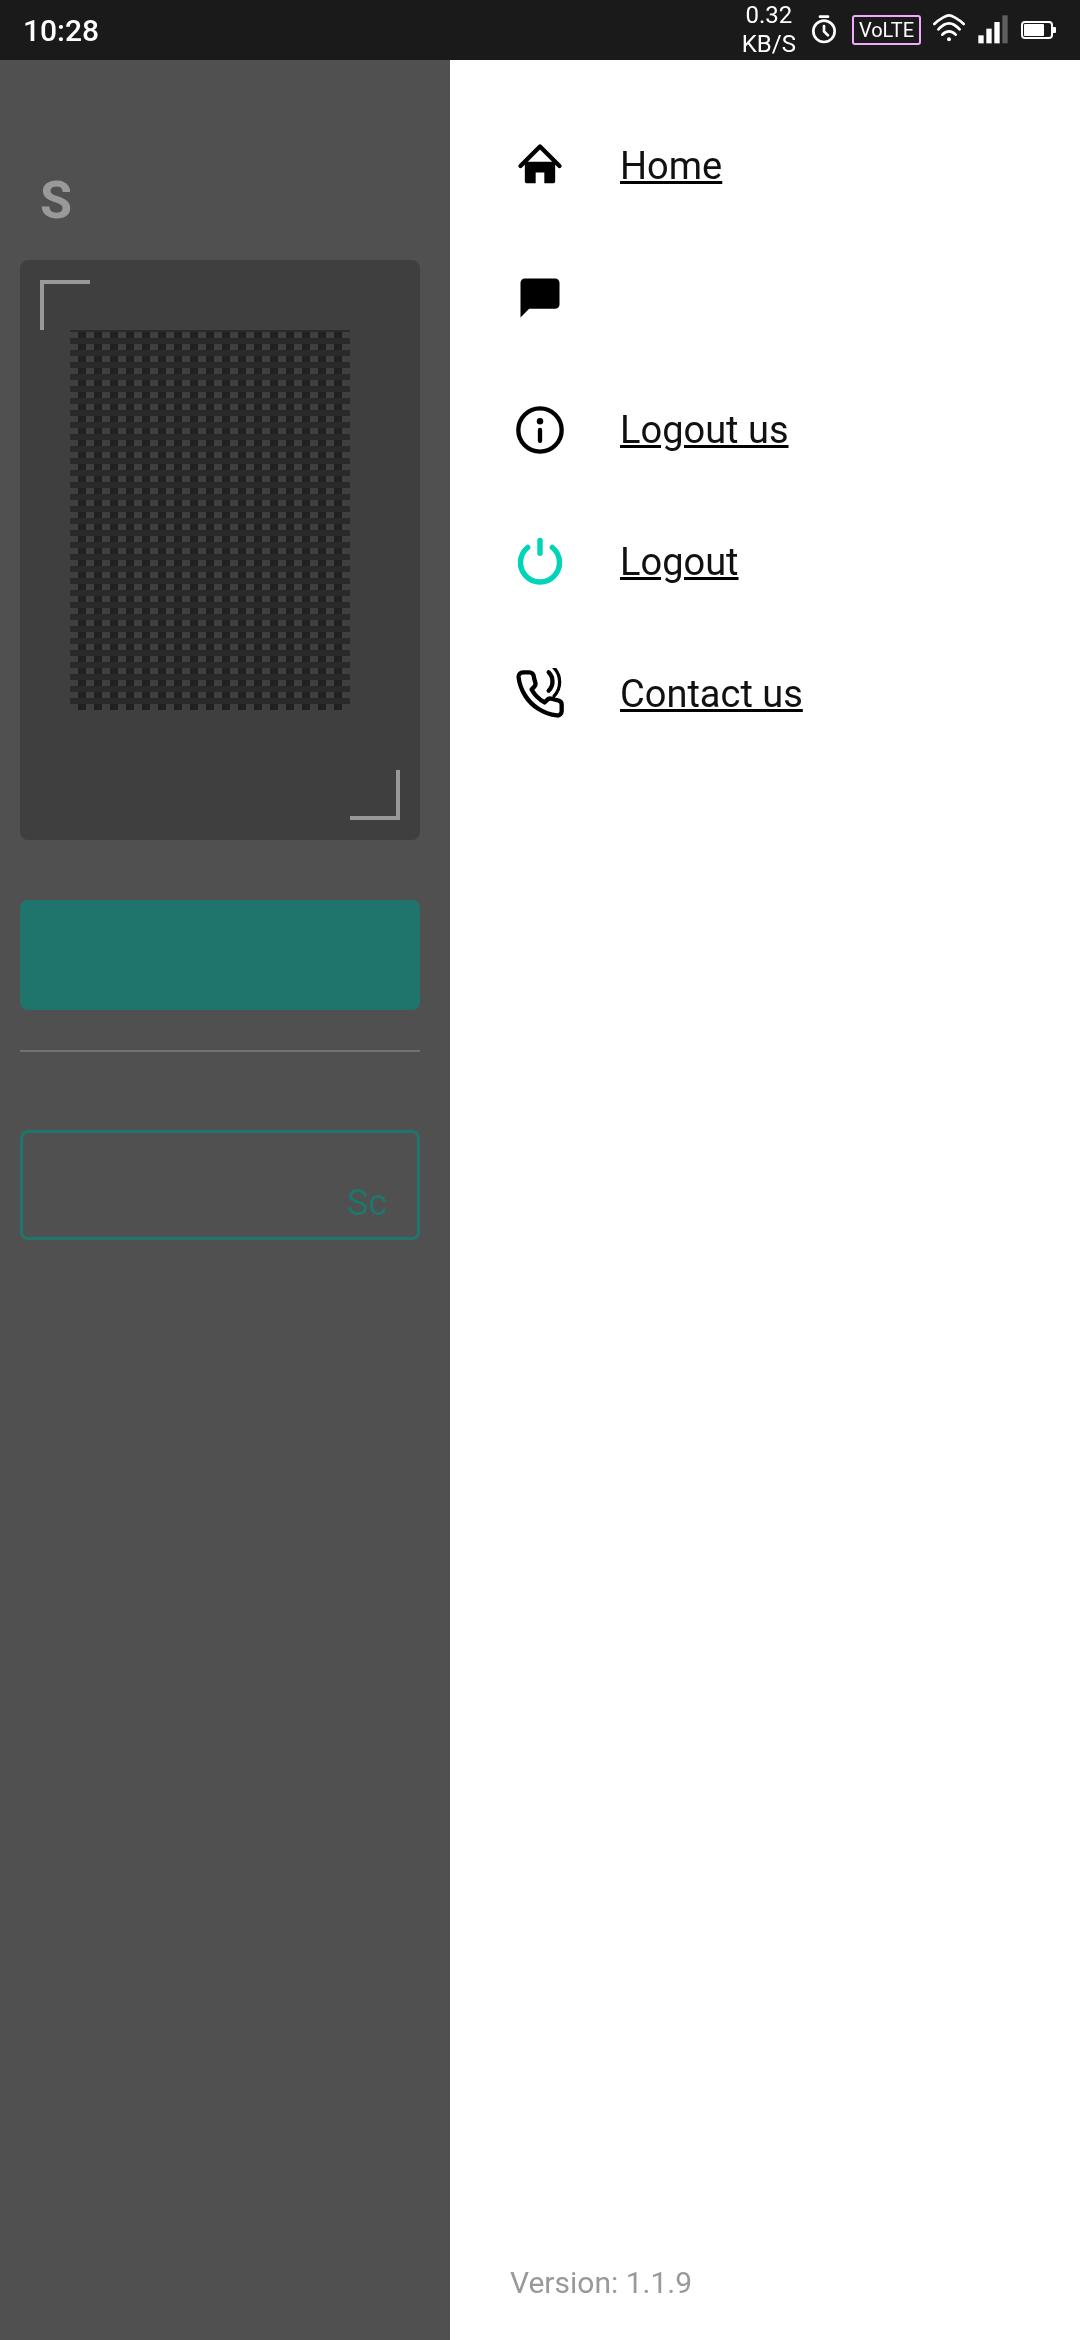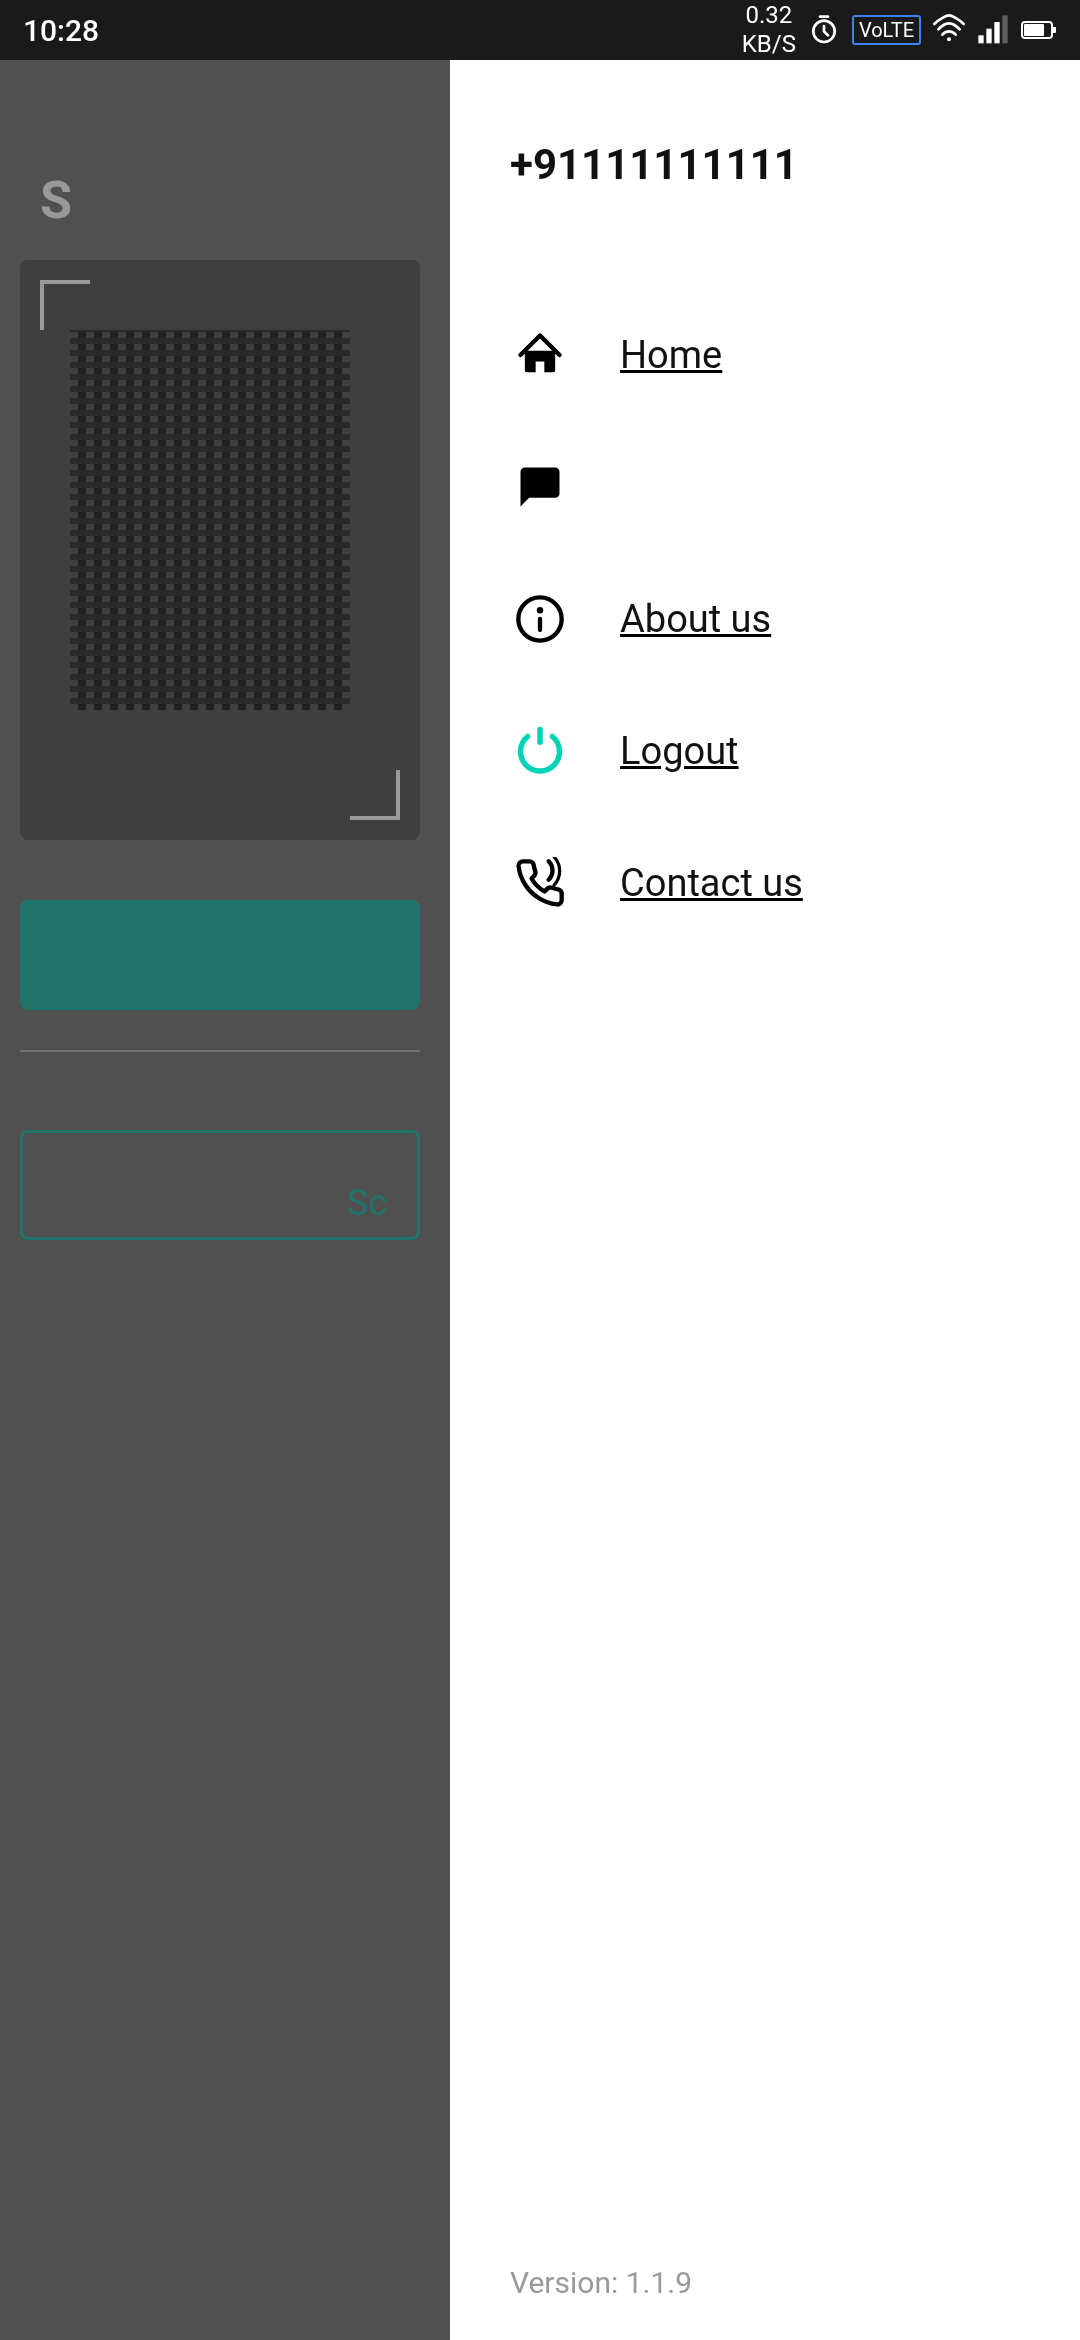--- a/index.html
+++ b/index.html
@@ -246,21 +246,21 @@
   <span class="status-time">10:28</span>
   <div class="status-icons">
     <span class="status-speed">0.32<br>KB/S</span>
 
     <svg width="32" height="32" viewBox="0 0 24 24" fill="white">
       <circle cx="12" cy="13" r="8" stroke="white" stroke-width="2" fill="none"></circle>
       <path d="M12 9v4l3 3" stroke="white" stroke-width="2" fill="none" stroke-linecap="round"></path>
       <path d="M9 2h6" stroke="white" stroke-width="2" stroke-linecap="round"></path>
     </svg>
 
-    <span style="font-size:20px; color:white; border:2px solid #3b82f6; padding:1px 5px; border-radius:3px;">VoLTE</span>
+    <span style="font-size:20px; color:white; border:2px solid #f0abfc; padding:1px 5px; border-radius:3px;">VoLTE</span>
 
     <svg width="32" height="32" viewBox="0 0 24 24" fill="white">
       <path d="M1 7.5C5.2 3.3 10.3 1 12 1s6.8 2.3 11 6.5" stroke="white" stroke-width="2" fill="none" stroke-linecap="round"></path>
       <path d="M4 11.5C6.8 8.5 9.4 7 12 7s5.2 1.5 8 4.5" stroke="white" stroke-width="2" fill="none" stroke-linecap="round"></path>
       <path d="M7 15.5C8.8 13.5 10.4 13 12 13s3.2.5 5 2.5" stroke="white" stroke-width="2" fill="none" stroke-linecap="round"></path>
       <circle cx="12" cy="19" r="1.5" fill="white"></circle>
     </svg>
 
     <svg width="32" height="32" viewBox="0 0 24 24" fill="white">
       <rect x="1" y="16" width="4" height="6" fill="white"></rect>
@@ -289,21 +289,20 @@
   <div class="bg-button"></div>
   <div class="bg-divider"></div>
   <div class="bg-scan-button">
     <span class="bg-scan-text">Sc</span>
   </div>
 </div>
 
 <div class="overlay-dim"></div>
 
 <div class="drawer">
-  <div class="drawer-phone">+91111111111</div>
 
   <nav class="drawer-menu">
 
     <div class="menu-item">
       <div class="menu-icon">
         <svg width="52" height="52" viewBox="0 0 24 24" fill="black">
           <path d="M3 12L12 3l9 9" stroke="black" stroke-width="2" fill="none" stroke-linecap="round" stroke-linejoin="round"></path>
           <path d="M5 10v9a1 1 0 001 1h4v-5h4v5h4a1 1 0 001-1v-9" fill="black"></path>
         </svg>
       </div>
@@ -319,21 +318,21 @@
     </div>
 
     <div class="menu-item">
       <div class="menu-icon">
         <svg width="52" height="52" viewBox="0 0 24 24" fill="none">
           <circle cx="12" cy="12" r="10" stroke="black" stroke-width="2"></circle>
           <line x1="12" y1="8" x2="12" y2="8" stroke="black" stroke-width="3" stroke-linecap="round"></line>
           <line x1="12" y1="12" x2="12" y2="17" stroke="black" stroke-width="2" stroke-linecap="round"></line>
         </svg>
       </div>
-      <span class="menu-label">About us</span>
+      <span class="menu-label">Logout us</span>
     </div>
 
     <div class="menu-item">
       <div class="menu-icon">
         <svg width="52" height="52" viewBox="0 0 24 24" fill="none">
           <path d="M12 2v6" stroke="#00d4b8" stroke-width="2.5" stroke-linecap="round"></path>
           <path d="M6.3 5.3A9 9 0 1017.7 5.3" stroke="#00d4b8" stroke-width="2.5" fill="none" stroke-linecap="round"></path>
         </svg>
       </div>
       <span class="menu-label">Logout</span>

